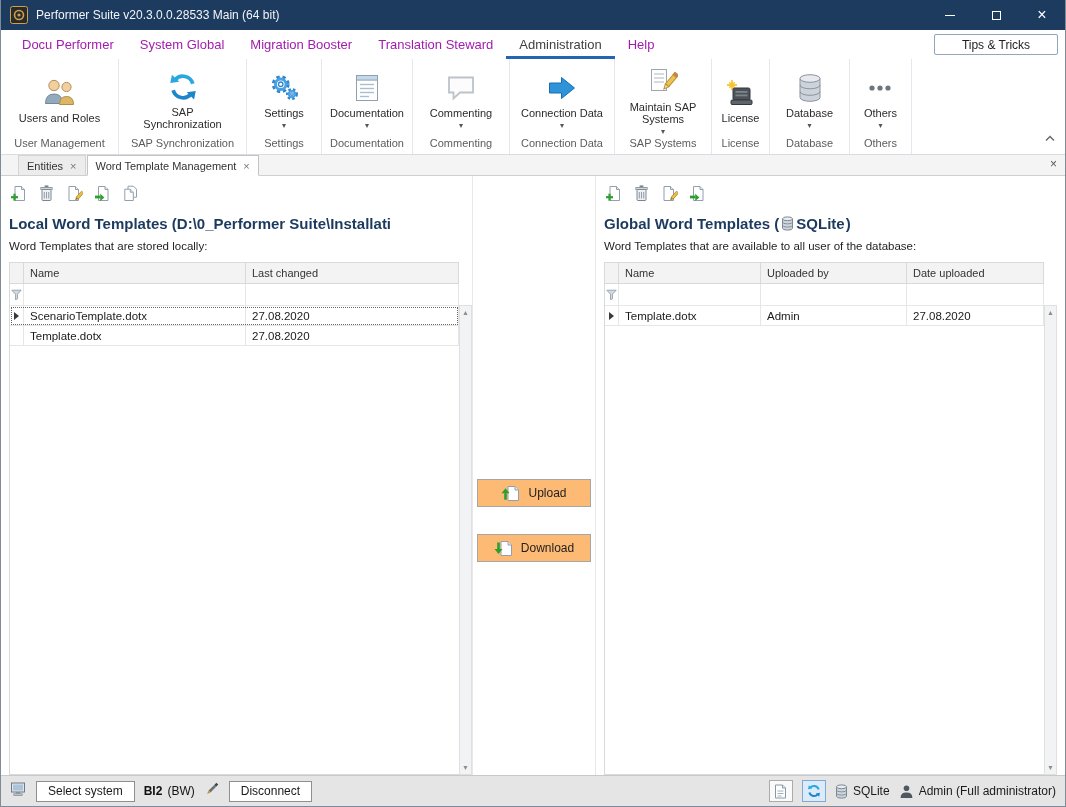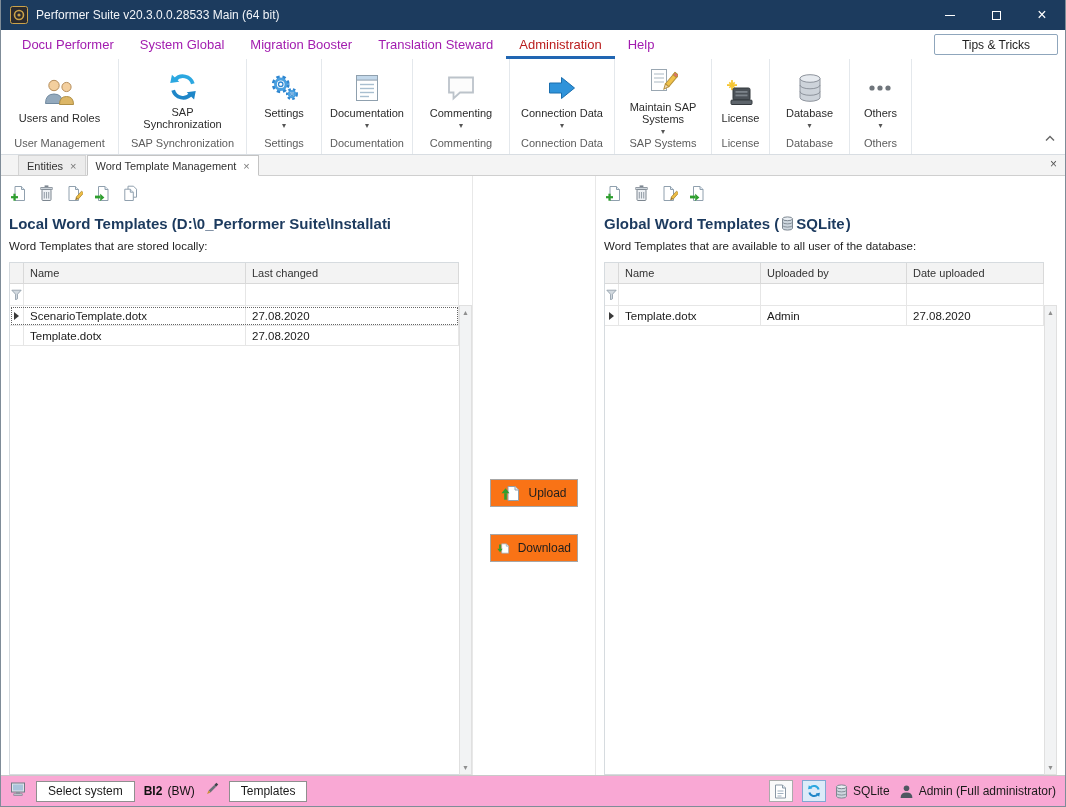--- a/index.html
+++ b/index.html
@@ -11,21 +11,21 @@
   .app-icon{margin:0 8px 0 9px;display:flex;align-items:center;}
   .title-text{font-size:12px;color:#f2f5f9;text-align:right;}
   .win-controls{margin-left:auto;display:flex;height:100%;}
   .win-btn{width:46px;display:flex;align-items:center;justify-content:center;color:#fff;cursor:default;}
   .glyph-min{width:10px;height:1px;background:#fff;display:block;}
   .glyph-max{width:9px;height:9px;border:1px solid #fff;display:block;}
   .glyph-close{font-size:16px;line-height:16px;}
   
   .menubar{flex:0 0 29px;display:flex;align-items:stretch;background:#fff;padding-left:8px;position:relative;}
   .menu-item{padding:3px 13px 0;display:flex;align-items:center;font-size:13px;color:#a21caf;border-bottom:3px solid transparent;cursor:default;}
-  .menu-item.active{color:#b91c1c;border-bottom-color:#2166b2;text-align:right;}
+  .menu-item.active{color:#404040;border-bottom-color:#2166b2;text-align:right;}
   .tips-btn{position:absolute;right:7px;top:4px;height:21px;width:124px;background:#fff;border:1px solid #8fa6bc;border-radius:2px;font-size:12px;color:#1e1e1e;font-family:inherit;}
   
   .ribbon{flex:0 0 95px;display:flex;border-bottom:1px solid #d8dde2;background:#fff;position:relative;}
   .rgroup{display:flex;flex-direction:column;border-right:1px solid #e4e8ec;}
   .rbuttons{flex:1;display:flex;align-items:center;justify-content:center;padding-top:5px;}
   .rbtn{display:flex;flex-direction:column;align-items:center;gap:3px;padding:2px 3px;cursor:default;}
   .ricon{height:32px;display:flex;align-items:center;justify-content:center;}
   .rlabel{font-size:11px;color:#2b2b2b;text-align:center;line-height:12px;max-width:88px;}
   .rchev{font-size:8px;color:#555;line-height:7px;}
   .rgroup-label{flex:0 0 17px;font-size:11px;color:#5c5c5c;text-align:center;padding-bottom:3px;white-space:nowrap;overflow:hidden;}
@@ -54,23 +54,23 @@
   .right-grid .grow{grid-template-columns:14px 142px 146px 1fr;}
   .gh{background:#f3f3f3;border-right:1px solid #d9d9d9;border-bottom:1px solid #d9d9d9;font-size:11px;color:#333;padding:0 6px;height:21px;display:flex;align-items:center;}
   .gc{border-right:1px solid #e6e6e6;border-bottom:1px solid #e6e6e6;font-size:11.5px;color:#1a1a1a;padding:0 6px;height:20px;display:flex;align-items:center;white-space:nowrap;overflow:hidden;}
   .filter .gc{height:22px;}
   .ind{padding:0;justify-content:center;}
   .grow.selected{outline:1px dotted #666;outline-offset:-2px;}
   .rowarrow{width:0;height:0;border-left:5px solid #3a3a3a;border-top:4px solid transparent;border-bottom:4px solid transparent;}
   .gridfill{flex:1;}
   .vscroll{flex:0 0 13px;margin-top:43px;background:#f2f3f4;border:1px solid #e0e0e0;display:flex;flex-direction:column;justify-content:space-between;align-items:center;font-size:7px;color:#8f8f8f;padding:3px 0;cursor:default;}
   
-  .xferbtn{width:88px;height:28px;background:#f97316;border:1px solid #a6a6a6;display:flex;align-items:center;justify-content:center;gap:8px;font-size:12px;color:#1e1e1e;font-family:inherit;}
+  .xferbtn{width:114px;height:28px;background:#fdba74;border:1px solid #a6a6a6;display:flex;align-items:center;justify-content:center;gap:8px;font-size:12px;color:#1e1e1e;font-family:inherit;}
   
-  .statusbar{flex:0 0 31px;background:#f9a8d4;border-top:1px solid #c9c9c9;display:flex;align-items:center;padding:0 9px;gap:9px;}
+  .statusbar{flex:0 0 31px;background:#e5e5e5;border-top:1px solid #c9c9c9;display:flex;align-items:center;padding:0 9px;gap:9px;}
   .sb-btn{height:21px;background:#fff;border:1px solid #8f8f8f;font-size:12px;color:#1a1a1a;padding:0 11px;font-family:inherit;}
   .sb-sys{font-size:12px;font-weight:bold;color:#111;}
   .sb-systype{font-size:12px;color:#111;margin-left:-4px;}
   .sb-right{margin-left:auto;display:flex;align-items:center;gap:9px;}
   .sq-btn{width:24px;height:22px;background:#fafafa;border:1px solid #ababab;display:flex;align-items:center;justify-content:center;cursor:default;}
   .sq-btn.sync{background:#dcebf9;border-color:#7fa8d2;}
   .sb-text{font-size:12px;color:#1a1a1a;display:flex;align-items:center;gap:5px;}
 </style>
 </head>
 <body>
@@ -552,21 +552,21 @@
     <span class="sb-systype">(BW)</span>
     <span>
       <svg width="16" height="16" viewBox="0 0 16 16">
           <g transform="rotate(45 8 8)">
             <rect x="6.7" y="0.5" width="2.6" height="3" fill="#3e444a"></rect>
             <rect x="6.7" y="3.5" width="2.6" height="8" fill="#6a7178"></rect>
             <polygon points="6.7,11.5 9.3,11.5 8,15" fill="#c8902e"></polygon>
           </g>
         </svg>
     </span>
-    <button class="sb-btn">Templates</button>
+    <button class="sb-btn">Disconnect</button>
     <div class="sb-right">
       <span class="sq-btn">
         <svg width="13" height="15" viewBox="0 0 13 15">
             <path d="M1.5 1 h7 l3 3 v10 h-10 z" fill="#fff" stroke="#8a98a5"></path>
             <path d="M8.5 1 v3 h3" fill="#e2ebf2" stroke="#8a98a5"></path>
             <g stroke="#9fb0bf" stroke-width="1">
               <line x1="3.5" y1="7" x2="9.5" y2="7"></line>
               <line x1="3.5" y1="9.5" x2="9.5" y2="9.5"></line>
               <line x1="3.5" y1="12" x2="7.5" y2="12"></line>
             </g>

